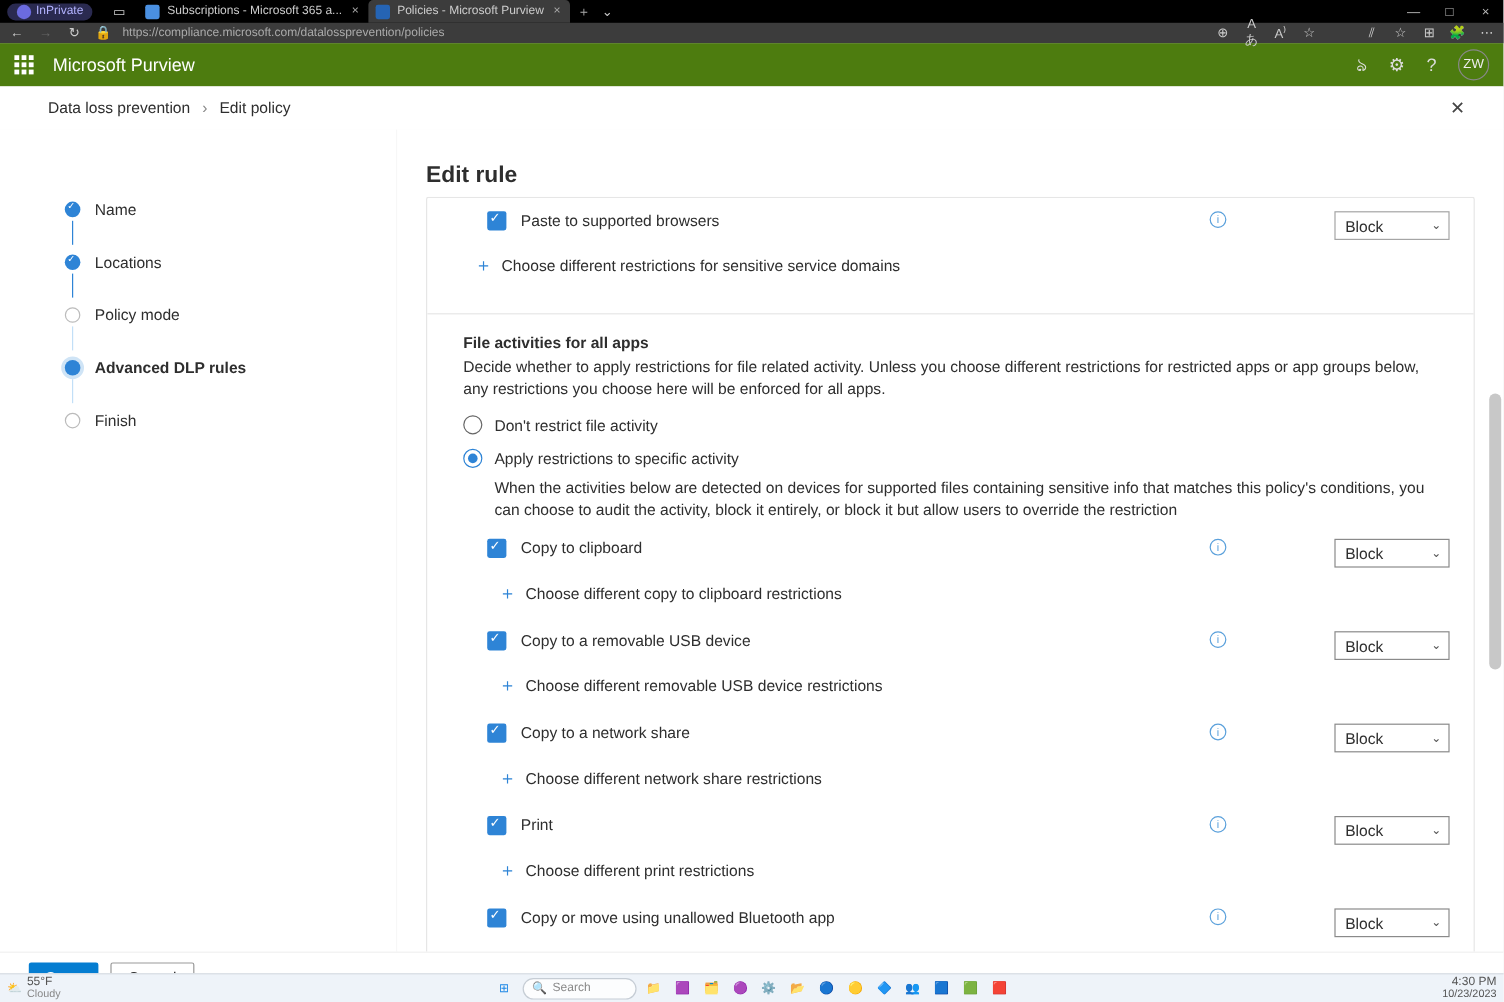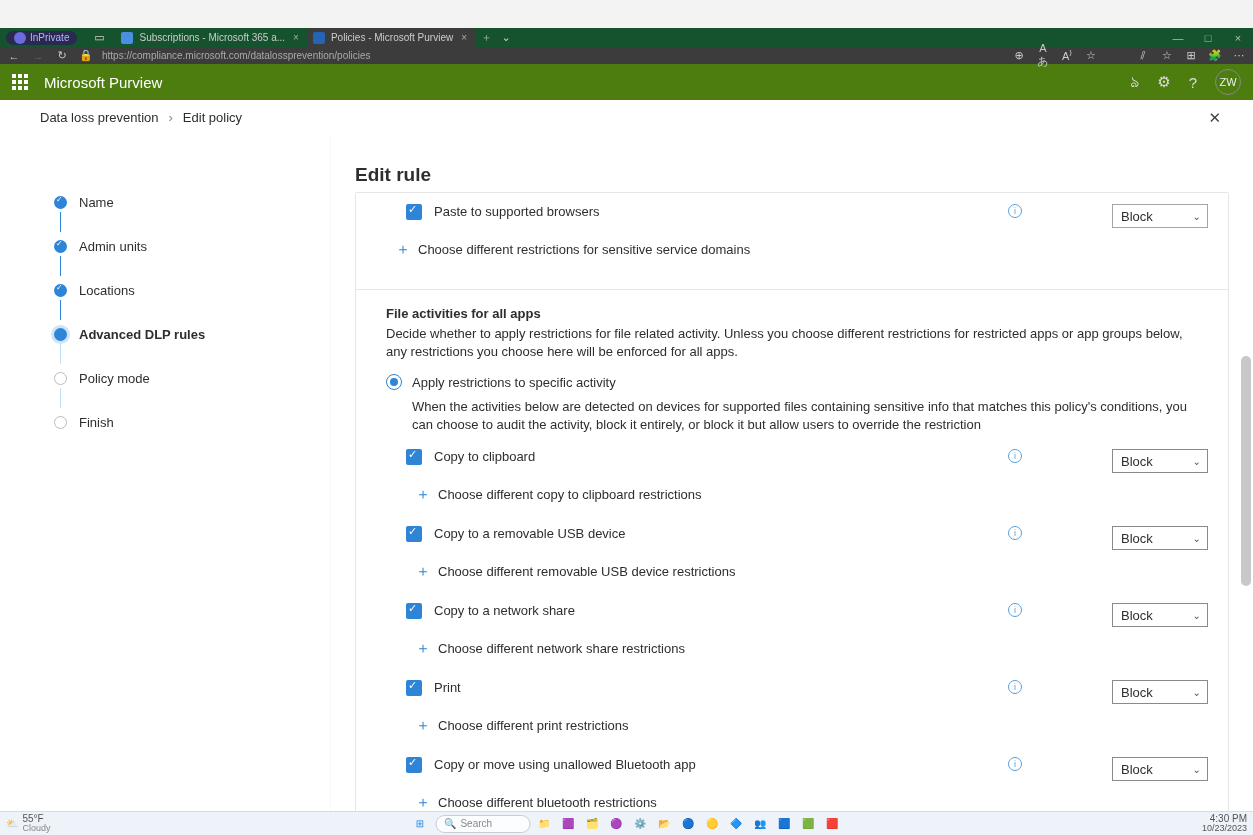--- a/index.html
+++ b/index.html
@@ -1,19 +1,19 @@
 <!DOCTYPE html>
 <html><head>
 <meta charset="utf-8">
 <style>
   * { box-sizing: border-box; margin: 0; padding: 0; }
   html, body { width: 1253px; height: 835px; font-family: "Segoe UI", sans-serif; overflow: hidden; background: #f3f3f3; }
   
   
-  .browser-chrome { background: #14532d; color: #fff; font-size: 11px; margin-top: 28px; }
+  .browser-chrome { background: #000000; color: #fff; font-size: 11px; }
   .tab-row { display: flex; align-items: center; height: 19px; padding-left: 2px; }
   .inprivate-pill { background: #2a2a50; color: #b3b3ff; padding: 1px 8px; border-radius: 10px; margin: 0 4px; font-size: 10px; display: flex; align-items: center; gap: 4px; }
   .inprivate-pill::before { content:""; width:12px; height:12px; border-radius:50%; background:#6b6be0; display:inline-block; }
   .tab { display: flex; align-items: center; gap: 6px; padding: 2px 6px; height: 19px; font-size: 10px; color: #ccc; }
   .tab.active { background: #3c3c3c; border-radius: 4px 4px 0 0; }
   .tab-icon { width: 12px; height: 12px; border-radius: 2px; background: #4a90e2; }
   .tab-close { color: #aaa; cursor: pointer; padding: 0 2px; }
   .new-tab { color: #aaa; padding: 0 6px; }
   .win-controls { margin-left: auto; display: flex; }
   .win-btn { width: 30px; text-align: center; color: #bbb; }
@@ -186,33 +186,29 @@
 
 <div class="main-area">
 
   <div class="stepper-col">
     <div class="step done">
         <span class="step-circle"></span>
         <span class="step-label">Name</span>
       </div>
     <div class="step done">
         <span class="step-circle"></span>
-        <span class="step-label">Admin units</span>
-      </div>
-    <div class="step done">
-        <span class="step-circle"></span>
         <span class="step-label">Locations</span>
       </div>
+    <div class="step todo">
+        <span class="step-circle"></span>
+        <span class="step-label">Policy mode</span>
+      </div>
     <div class="step current">
         <span class="step-circle"></span>
         <span class="step-label">Advanced DLP rules</span>
-      </div>
-    <div class="step todo">
-        <span class="step-circle"></span>
-        <span class="step-label">Policy mode</span>
       </div>
     <div class="step todo">
         <span class="step-circle"></span>
         <span class="step-label">Finish</span>
       </div>
   </div>
 
   <div class="panel-col">
     <div class="panel-title">Edit rule</div>
     <div class="scroll-body">
@@ -231,20 +227,24 @@
           <div class="sublink-row" style="padding-left:10px">
             <span class="plus-icon">＋</span>
             <span class="sublink-text">Choose different restrictions for sensitive service domains</span>
           </div>
 
           <div class="divider"></div>
 
           <div class="section-title">File activities for all apps</div>
           <div class="section-desc">Decide whether to apply restrictions for file related activity. Unless you choose different restrictions for restricted apps or app groups below, any restrictions you choose here will be enforced for all apps.</div>
 
+          <div class="radio-row">
+            <span class="radio"></span>
+            <span class="radio-label">Don't restrict file activity</span>
+          </div>
           <div class="radio-row" style="margin-top:4px">
             <span class="radio checked"></span>
             <span class="radio-label">Apply restrictions to specific activity</span>
           </div>
           <div class="radio-desc">When the activities below are detected on devices for supported files containing sensitive info that matches this policy's conditions, you can choose to audit the activity, block it entirely, or block it but allow users to override the restriction</div>
 
           <div class="activity-row">
             <span class="checkbox"></span>
             <span class="act-label">Copy to clipboard</span>
             <span class="info-icon">i</span>

